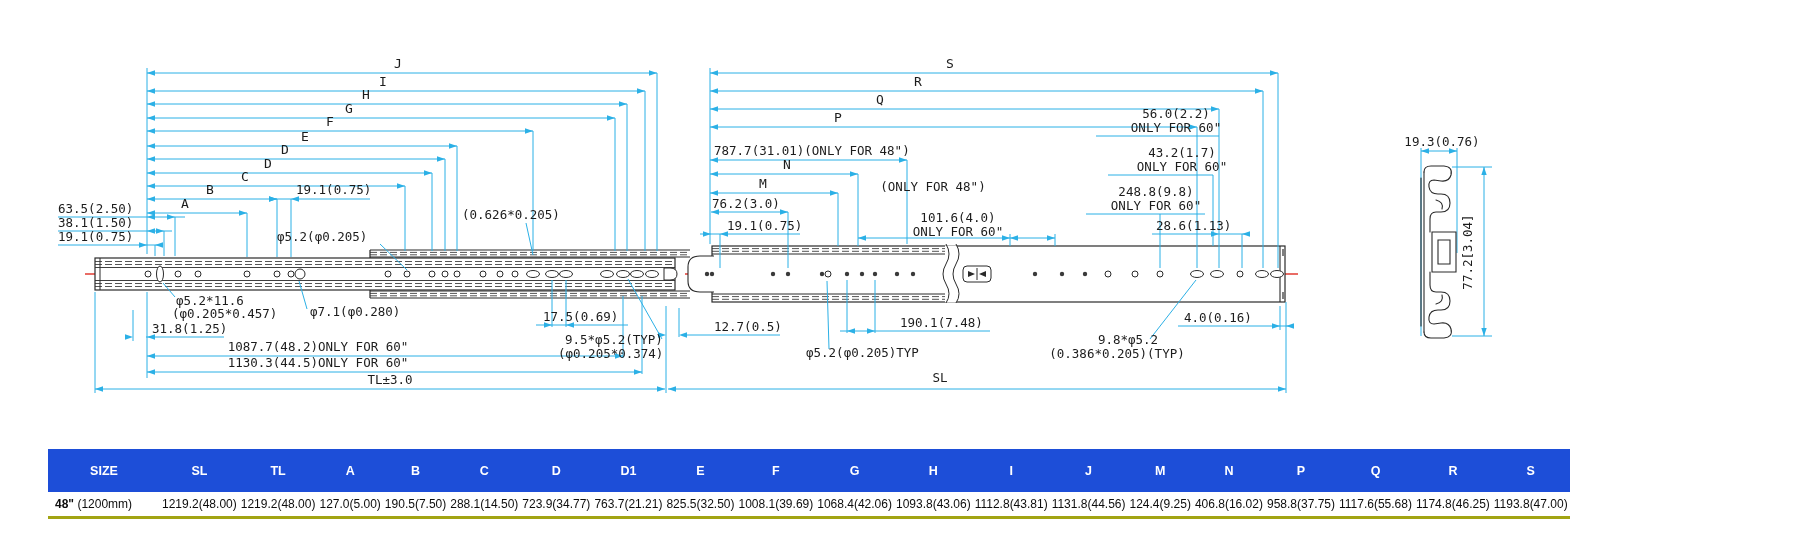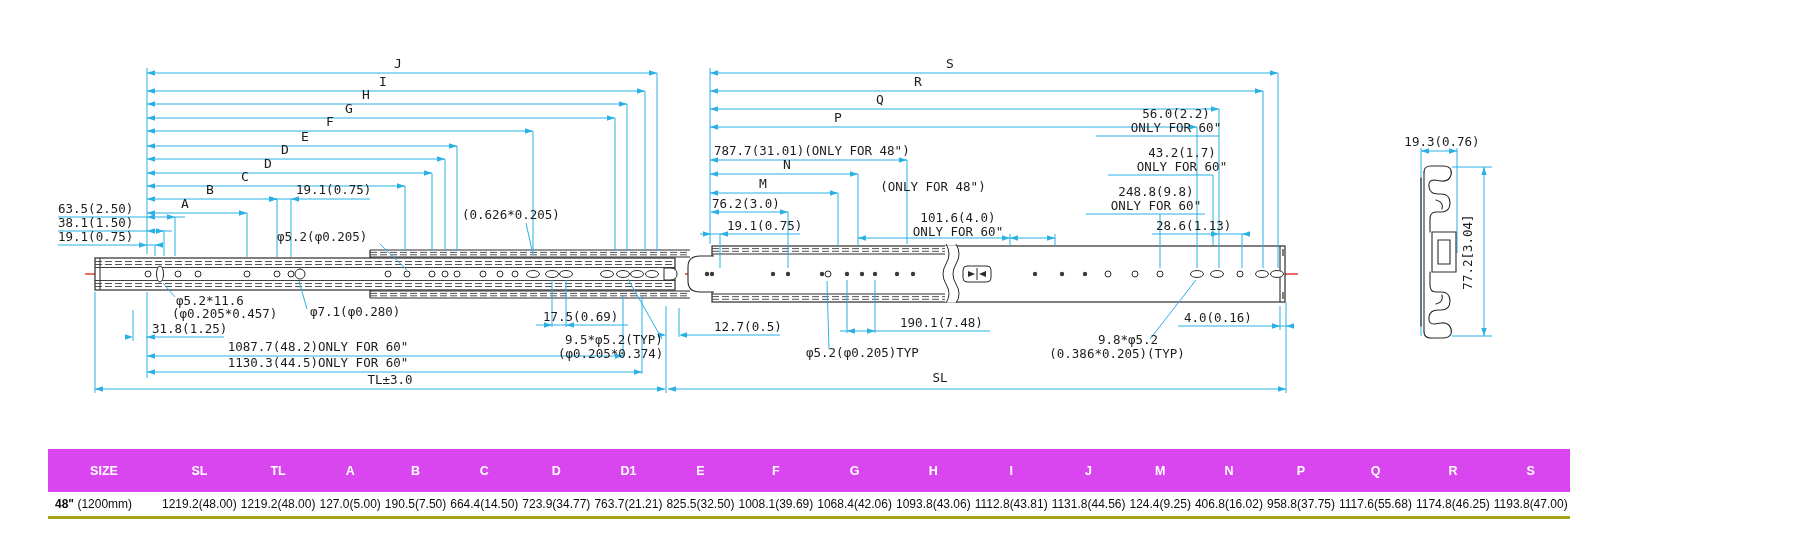--- a/index.html
+++ b/index.html
@@ -1,21 +1,21 @@
 <!DOCTYPE html>
 <html><head>
 <meta charset="utf-8">
 <style>
   html,body{margin:0;padding:0;background:#fff;}
   .stage{position:relative;width:1793px;height:550px;background:#fff;overflow:hidden;
          font-family:"DejaVu Sans Mono",monospace;}
   #dwg{position:absolute;left:0;top:0;}
   .tablewrap{position:absolute;left:48px;top:449px;}
   table{border-collapse:collapse;}
-  th{background:#d946ef;color:#fff;font:600 12.5px "Liberation Sans",sans-serif;
+  th{background:#1d4ed8;color:#fff;font:600 12.5px "Liberation Sans",sans-serif;
      height:43px;padding:0 4px;text-align:center;white-space:nowrap;}
   td{font:12px "Liberation Sans",sans-serif;color:#0d0d0d;height:24px;padding:0 2px;
      text-align:left;white-space:nowrap;border-bottom:3px solid #a2a413;background:#fff;}
   td.size{text-align:left;padding-left:7px;}
   td .b{font-weight:700;}
 </style>
 </head>
 <body>
 
 <div class="stage">
@@ -377,21 +377,21 @@
             <th>S</th>
           </tr>
         </thead>
       <tbody>
           <tr id="tdr">
             <td class="size"><span class="b">48"</span><span> (1200mm)</span></td>
             <td>1219.2(48.00)</td>
             <td>1219.2(48.00)</td>
             <td>127.0(5.00)</td>
             <td>190.5(7.50)</td>
-            <td>664.4(14.50)</td>
+            <td>288.1(14.50)</td>
             <td>723.9(34.77)</td>
             <td>763.7(21.21)</td>
             <td>825.5(32.50)</td>
             <td>1008.1(39.69)</td>
             <td>1068.4(42.06)</td>
             <td>1093.8(43.06)</td>
             <td>1112.8(43.81)</td>
             <td>1131.8(44.56)</td>
             <td>124.4(9.25)</td>
             <td>406.8(16.02)</td>

